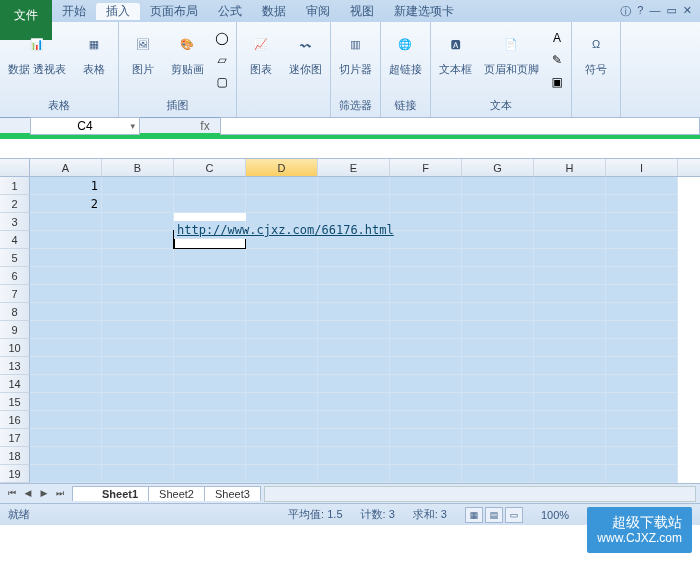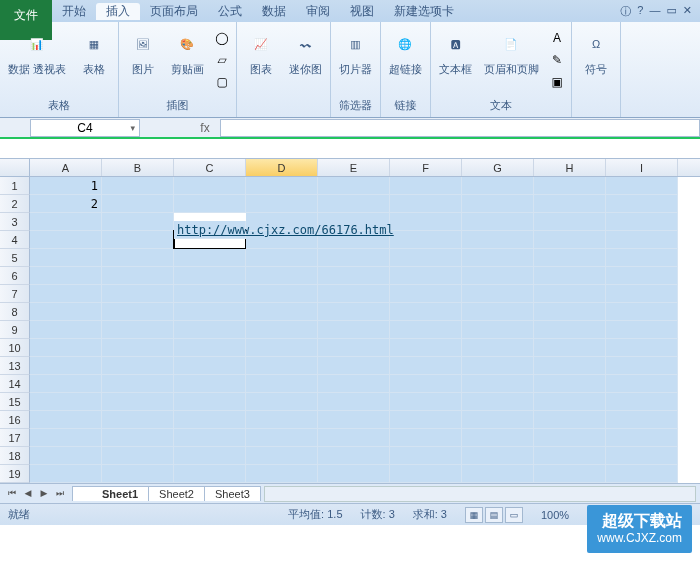--- a/index.html
+++ b/index.html
@@ -17,21 +17,21 @@
 .ribbon { height: 96px; background: linear-gradient(#f5f9fd, #dde9f7); border-bottom: 1px solid #8ba7c7; display: flex; }
 .rgroup { border-right: 1px solid #b8cde4; display: flex; flex-direction: column; padding: 2px 4px; }
 .rgroup-body { flex: 1; display: flex; align-items: flex-start; gap: 4px; padding-top: 2px; }
 .rgroup-label { font-size: 11px; color: #3b5a82; text-align: center; padding-bottom: 2px; }
 .rbtn { display: flex; flex-direction: column; align-items: center; gap: 2px; padding: 2px 4px; font-size: 11px; color: #3b5a82; cursor: pointer; }
 .rbtn .ico { width: 32px; height: 32px; display: flex; align-items: center; justify-content: center; }
 .smallcol { display: flex; flex-direction: column; gap: 2px; padding-top: 2px; }
 .smallbtn { width: 20px; height: 20px; display: flex; align-items: center; justify-content: center; font-size: 12px; cursor: pointer; }
 
 
-.fbar { height: 21px; background: #e8eff8; border-bottom: 2px solid #22c55e; display: flex; align-items: center; font-size: 12px; }
+.fbar { height: 21px; background: #e8eff8; border-bottom: 6px solid #22c55e; display: flex; align-items: center; font-size: 12px; }
 .namebox { width: 110px; background: #fff; border: 1px solid #a9bdd6; height: 18px; margin-left: 30px; display: flex; align-items: center; justify-content: center; position: relative; }
 .namebox::after { content: "▾"; position: absolute; right: 4px; font-size: 9px; color: #666; }
 .fx { width: 30px; text-align: center; color: #666; margin-left: 50px; }
 .finput { flex: 1; background: #fff; border: 1px solid #a9bdd6; height: 18px; }
 
 
 .gridwrap { position: relative; background: #fff; }
 .colhdrs { display: flex; height: 18px; background: linear-gradient(#f3f6fb, #dfe8f3); border-bottom: 1px solid #a9bdd6; font-size: 11px; color: #333; }
 .corner { width: 30px; border-right: 1px solid #a9bdd6; background: linear-gradient(#f3f6fb, #dfe8f3); }
 .ch { width: 72px; border-right: 1px solid #ccd7e6; text-align: center; line-height: 18px; }
@@ -56,21 +56,21 @@
 .status { height: 22px; background: linear-gradient(#dbe7f5,#cfe0f2); border-top: 1px solid #a9bdd6; display: flex; align-items: center; font-size: 11px; color: #3b5a82; padding: 0 8px; gap: 18px; }
 .status .spacer { flex: 1; }
 .viewbtns { display: flex; gap: 2px; }
 .viewbtns span { width: 18px; height: 16px; border: 1px solid #a3b8d0; background: #eaf1fa; display: flex; align-items: center; justify-content: center; font-size: 9px; }
 .zoom { display: flex; align-items: center; gap: 6px; }
 .zslider { width: 80px; height: 4px; background: #b8cde4; position: relative; }
 .zslider::before { content: ""; position: absolute; left: 50%; top: -4px; width: 8px; height: 12px; background: #eaf1fa; border: 1px solid #888; }
 
 
 .watermark { position: absolute; right: 8px; bottom: 26px; background: #3a96d8; color: #fff; font-size: 12px; padding: 6px 10px; line-height: 1.3; text-align: right; border-radius: 2px; }
-.watermark .big { font-size: 16px; font-weight: bold; }
+.watermark .big { font-size: 14px; font-weight: normal; }
 </style>
 </head>
 <body>
 
 <div class="titlebar">
   <div class="tab file">文件</div>
   <div id="menutabs" style="display: contents;"><div class="tab">开始</div><div class="tab active">插入</div><div class="tab">页面布局</div><div class="tab">公式</div><div class="tab">数据</div><div class="tab">审阅</div><div class="tab">视图</div><div class="tab">新建选项卡</div></div>
   <div class="winctrls">
     <span>ⓘ</span>
     <span>?</span>

